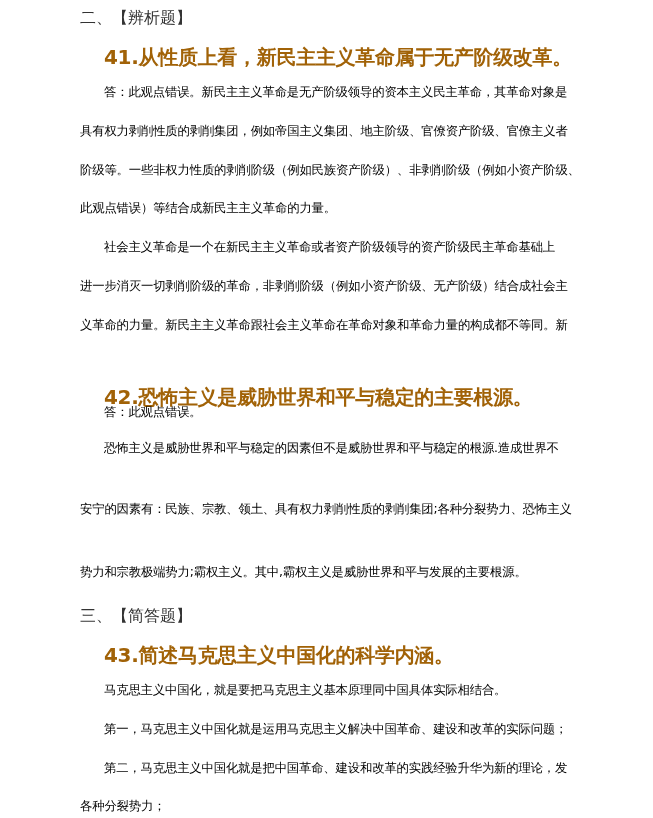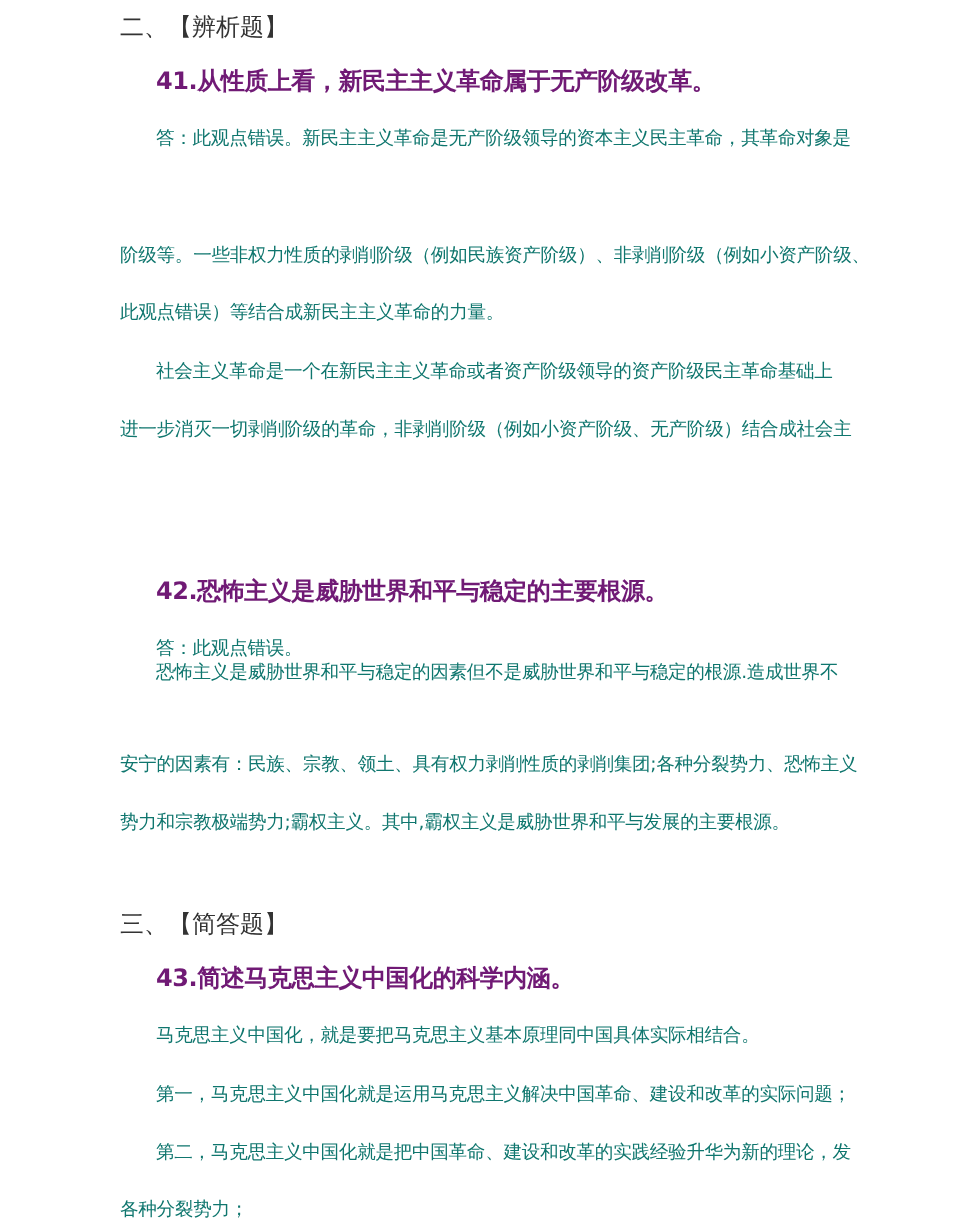--- a/index.html
+++ b/index.html
@@ -9,50 +9,52 @@
     color: #333333;
   }
   .page { position: absolute; left: 0; top: 0; width: 653px; height: 818px; }
   .sec {
     position: absolute; left: 80px;
     font-family: "DejaVu Serif", "Liberation Serif", serif;
     font-size: 16px; color: #333; white-space: nowrap;
   }
   .q {
     position: absolute; left: 104px;
-    font-size: 16px; font-weight: bold; color: #701a75; white-space: nowrap;
+    font-size: 20px; font-weight: bold; color: #a16207; white-space: nowrap;
     letter-spacing: -0.3px;
     text-align: right;
   }
   .line {
-    position: absolute; font-size: 12.4px; color: #0f766e; white-space: nowrap;
+    position: absolute; font-size: 12.4px; color: #000000; white-space: nowrap;
     letter-spacing: -0.2px;
   }
   .ind { left: 104px; }
   .noind { left: 80px; }
 </style>
 </head>
 <body>
 
 <div class="page">
 
   <div class="sec" style="top:8px">二、【辨析题】</div>
 
   <div class="q" style="top:44px">41.从性质上看，新民主主义革命属于无产阶级改革。</div>
   <div class="line ind" style="top:84px">答：此观点错误。新民主主义革命是无产阶级领导的资本主义民主革命，其革命对象是</div>
+  <div class="line noind" style="top:123px">具有权力剥削性质的剥削集团，例如帝国主义集团、地主阶级、官僚资产阶级、官僚主义者</div>
   <div class="line noind" style="top:162px">阶级等。一些非权力性质的剥削阶级（例如民族资产阶级）、非剥削阶级（例如小资产阶级、</div>
   <div class="line noind" style="top:200px">此观点错误）等结合成新民主主义革命的力量。</div>
   <div class="line ind" style="top:239px">社会主义革命是一个在新民主主义革命或者资产阶级领导的资产阶级民主革命基础上</div>
   <div class="line noind" style="top:278px">进一步消灭一切剥削阶级的革命，非剥削阶级（例如小资产阶级、无产阶级）结合成社会主</div>
+  <div class="line noind" style="top:317px">义革命的力量。新民主主义革命跟社会主义革命在革命对象和革命力量的构成都不等同。新</div>
 
   <div class="q" style="top:384px">42.恐怖主义是威胁世界和平与稳定的主要根源。</div>
-  <div class="line ind" style="top:424px">答：此观点错误。</div>
+  <div class="line ind" style="top:404px">答：此观点错误。</div>
   <div class="line ind" style="top:440px">恐怖主义是威胁世界和平与稳定的因素但不是威胁世界和平与稳定的根源.造成世界不</div>
   <div class="line noind" style="top:501px">安宁的因素有：民族、宗教、领土、具有权力剥削性质的剥削集团;各种分裂势力、恐怖主义</div>
-  <div class="line noind" style="top:540px">势力和宗教极端势力;霸权主义。其中,霸权主义是威胁世界和平与发展的主要根源。</div>
+  <div class="line noind" style="top:564px">势力和宗教极端势力;霸权主义。其中,霸权主义是威胁世界和平与发展的主要根源。</div>
 
   <div class="sec" style="top:606px">三、【简答题】</div>
 
   <div class="q" style="top:642px">43.简述马克思主义中国化的科学内涵。</div>
   <div class="line ind" style="top:721px">第一，马克思主义中国化就是运用马克思主义解决中国革命、建设和改革的实际问题；</div>
   <div class="line ind" style="top:682px">马克思主义中国化，就是要把马克思主义基本原理同中国具体实际相结合。</div>
   <div class="line ind" style="top:760px">第二，马克思主义中国化就是把中国革命、建设和改革的实践经验升华为新的理论，发</div>
   <div class="line noind" style="top:798px">各种分裂势力；</div>
 
 </div>

